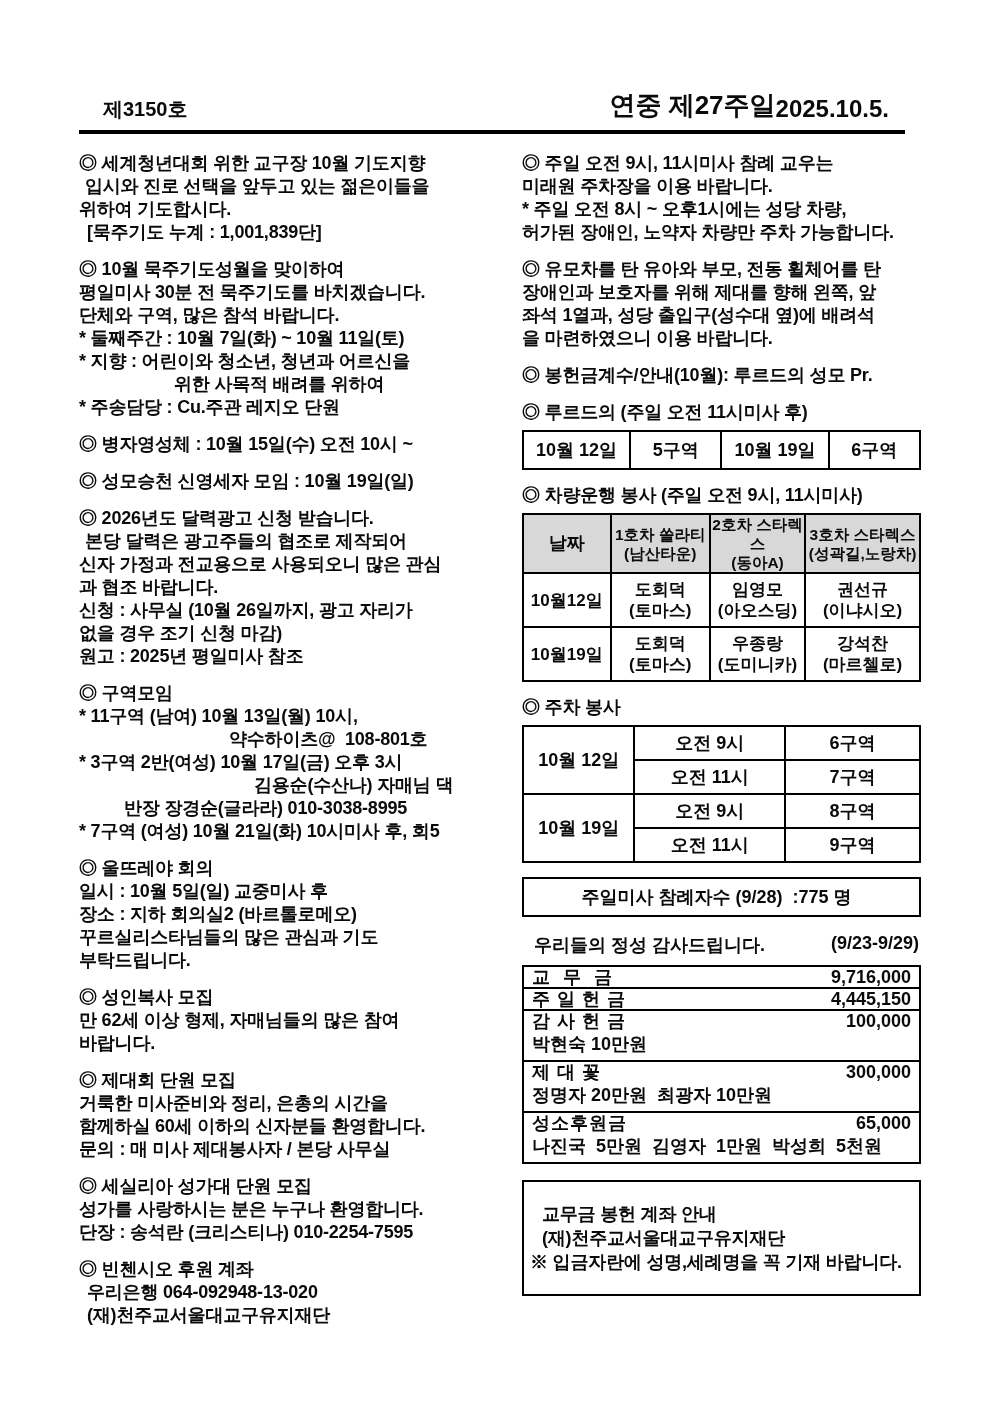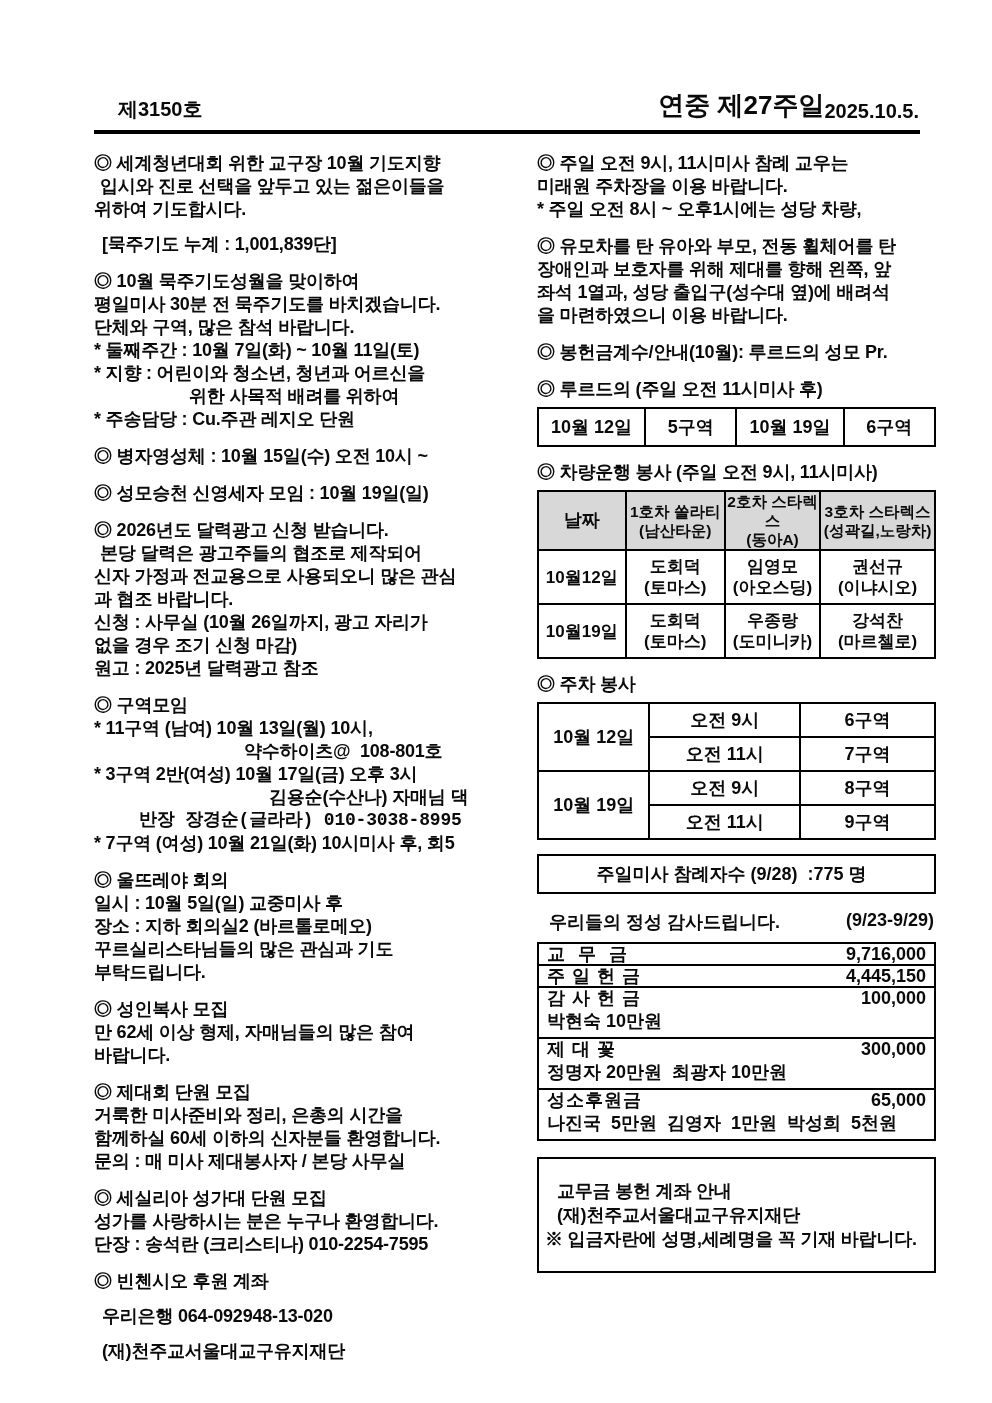--- a/index.html
+++ b/index.html
@@ -1,37 +1,37 @@
 <!DOCTYPE html>
 <html><head>
 <meta charset="utf-8">
 <style>
   html,body { margin:0; padding:0; background:#e8e8e8; }
   .page {
     position:relative; width:992px; height:1403px; background:#ffffff;
     font-family:"Liberation Sans", sans-serif; font-weight:700; color:#0a0a0a;
     overflow:hidden; margin:0 auto;
   }
-  .content { position:absolute; left:94px; top:88px; width:826px; }
+  .content { position:absolute; left:79px; top:88px; width:826px; }
 
   
   .hdr { display:flex; align-items:flex-end; border-bottom:4px solid #000; padding-bottom:7px; }
   .hdr .issue { font-size:20px; margin-left:24px; white-space:pre; }
   .hdr .title { font-size:26px; flex:1; text-align:right; white-space:pre; }
-  .hdr .date  { font-size:20px; margin-right:1px; white-space:pre; }
+  .hdr .date  { font-size:24px; margin-right:16px; white-space:pre; }
 
   
   .cols { display:flex; gap:31px; margin-top:18px; }
   .col-l { width:412px; flex:none; }
   .col-r { width:399px; flex:none; }
 
   .sec { margin-bottom:14px; }
   .ln { font-size:18px; line-height:23px; white-space:pre; letter-spacing:-0.2px; }
-  .i6 { padding-left:6px; } .i8 { padding-left:8px;margin-top:12px; } .i12 { padding-left:12px; }
-  .i45 { padding-left:45px;font-family:Liberation Mono, monospace; } .i95 { padding-left:95px; }
+  .i6 { padding-left:6px; } .i8 { padding-left:8px; } .i12 { padding-left:12px; }
+  .i45 { padding-left:45px; } .i95 { padding-left:95px; }
   .i150 { padding-left:150px; } .i175 { padding-left:175px; }
 
   
   table { border-collapse:collapse; width:100%; margin-top:6px; table-layout:fixed; }
   td { border:2px solid #000; text-align:center; font-weight:700; padding:0; }
   .pre { white-space:pre-line; }
 
   .t-clean td { height:36px; font-size:18px; }
   .t-clean .c1 { width:27%; } .t-clean .c2 { width:23%; }
   .t-clean .c3 { width:27%; } .t-clean .c4 { width:23%; }
@@ -110,21 +110,21 @@
           <div class="ln">◎ 성모승천 신영세자 모임 : 10월 19일(일)</div>
         </div>
 
         <div class="sec">
           <div class="ln">◎ 2026년도 달력광고 신청 받습니다.</div>
           <div class="ln i6">본당 달력은 광고주들의 협조로 제작되어</div>
           <div class="ln">신자 가정과 전교용으로 사용되오니 많은 관심</div>
           <div class="ln">과 협조 바랍니다.</div>
           <div class="ln">신청 : 사무실 (10월 26일까지, 광고 자리가</div>
           <div class="ln">없을 경우 조기 신청 마감)</div>
-          <div class="ln">원고 : 2025년 달력광고 참조</div>
+          <div class="ln">원고 : 2025년 평일미사 참조</div>
         </div>
 
         <div class="sec">
           <div class="ln">◎ 구역모임</div>
           <div class="ln">* 11구역 (남여) 10월 13일(월) 10시,</div>
           <div class="ln i150">약수하이츠@  108-801호</div>
           <div class="ln">* 3구역 2반(여성) 10월 17일(금) 오후 3시</div>
           <div class="ln i175">김용순(수산나) 자매님 댁</div>
           <div class="ln i45">반장 장경순(글라라) 010-3038-8995</div>
           <div class="ln">* 7구역 (여성) 10월 21일(화) 10시미사 후, 회5</div>
@@ -164,20 +164,21 @@
         </div>
 
       </div>
 
       <div class="col-r">
 
         <div class="sec">
           <div class="ln">◎ 주일 오전 9시, 11시미사 참례 교우는</div>
           <div class="ln">미래원 주차장을 이용 바랍니다.</div>
           <div class="ln">* 주일 오전 8시 ~ 오후1시에는 성당 차량,</div>
+          <div class="ln">허가된 장애인, 노약자 차량만 주차 가능합니다.</div>
         </div>
 
         <div class="sec">
           <div class="ln">◎ 유모차를 탄 유아와 부모, 전동 휠체어를 탄</div>
           <div class="ln">장애인과 보호자를 위해 제대를 향해 왼쪽, 앞</div>
           <div class="ln">좌석 1열과, 성당 출입구(성수대 옆)에 배려석</div>
           <div class="ln">을 마련하였으니 이용 바랍니다.</div>
         </div>
 
         <div class="sec">

